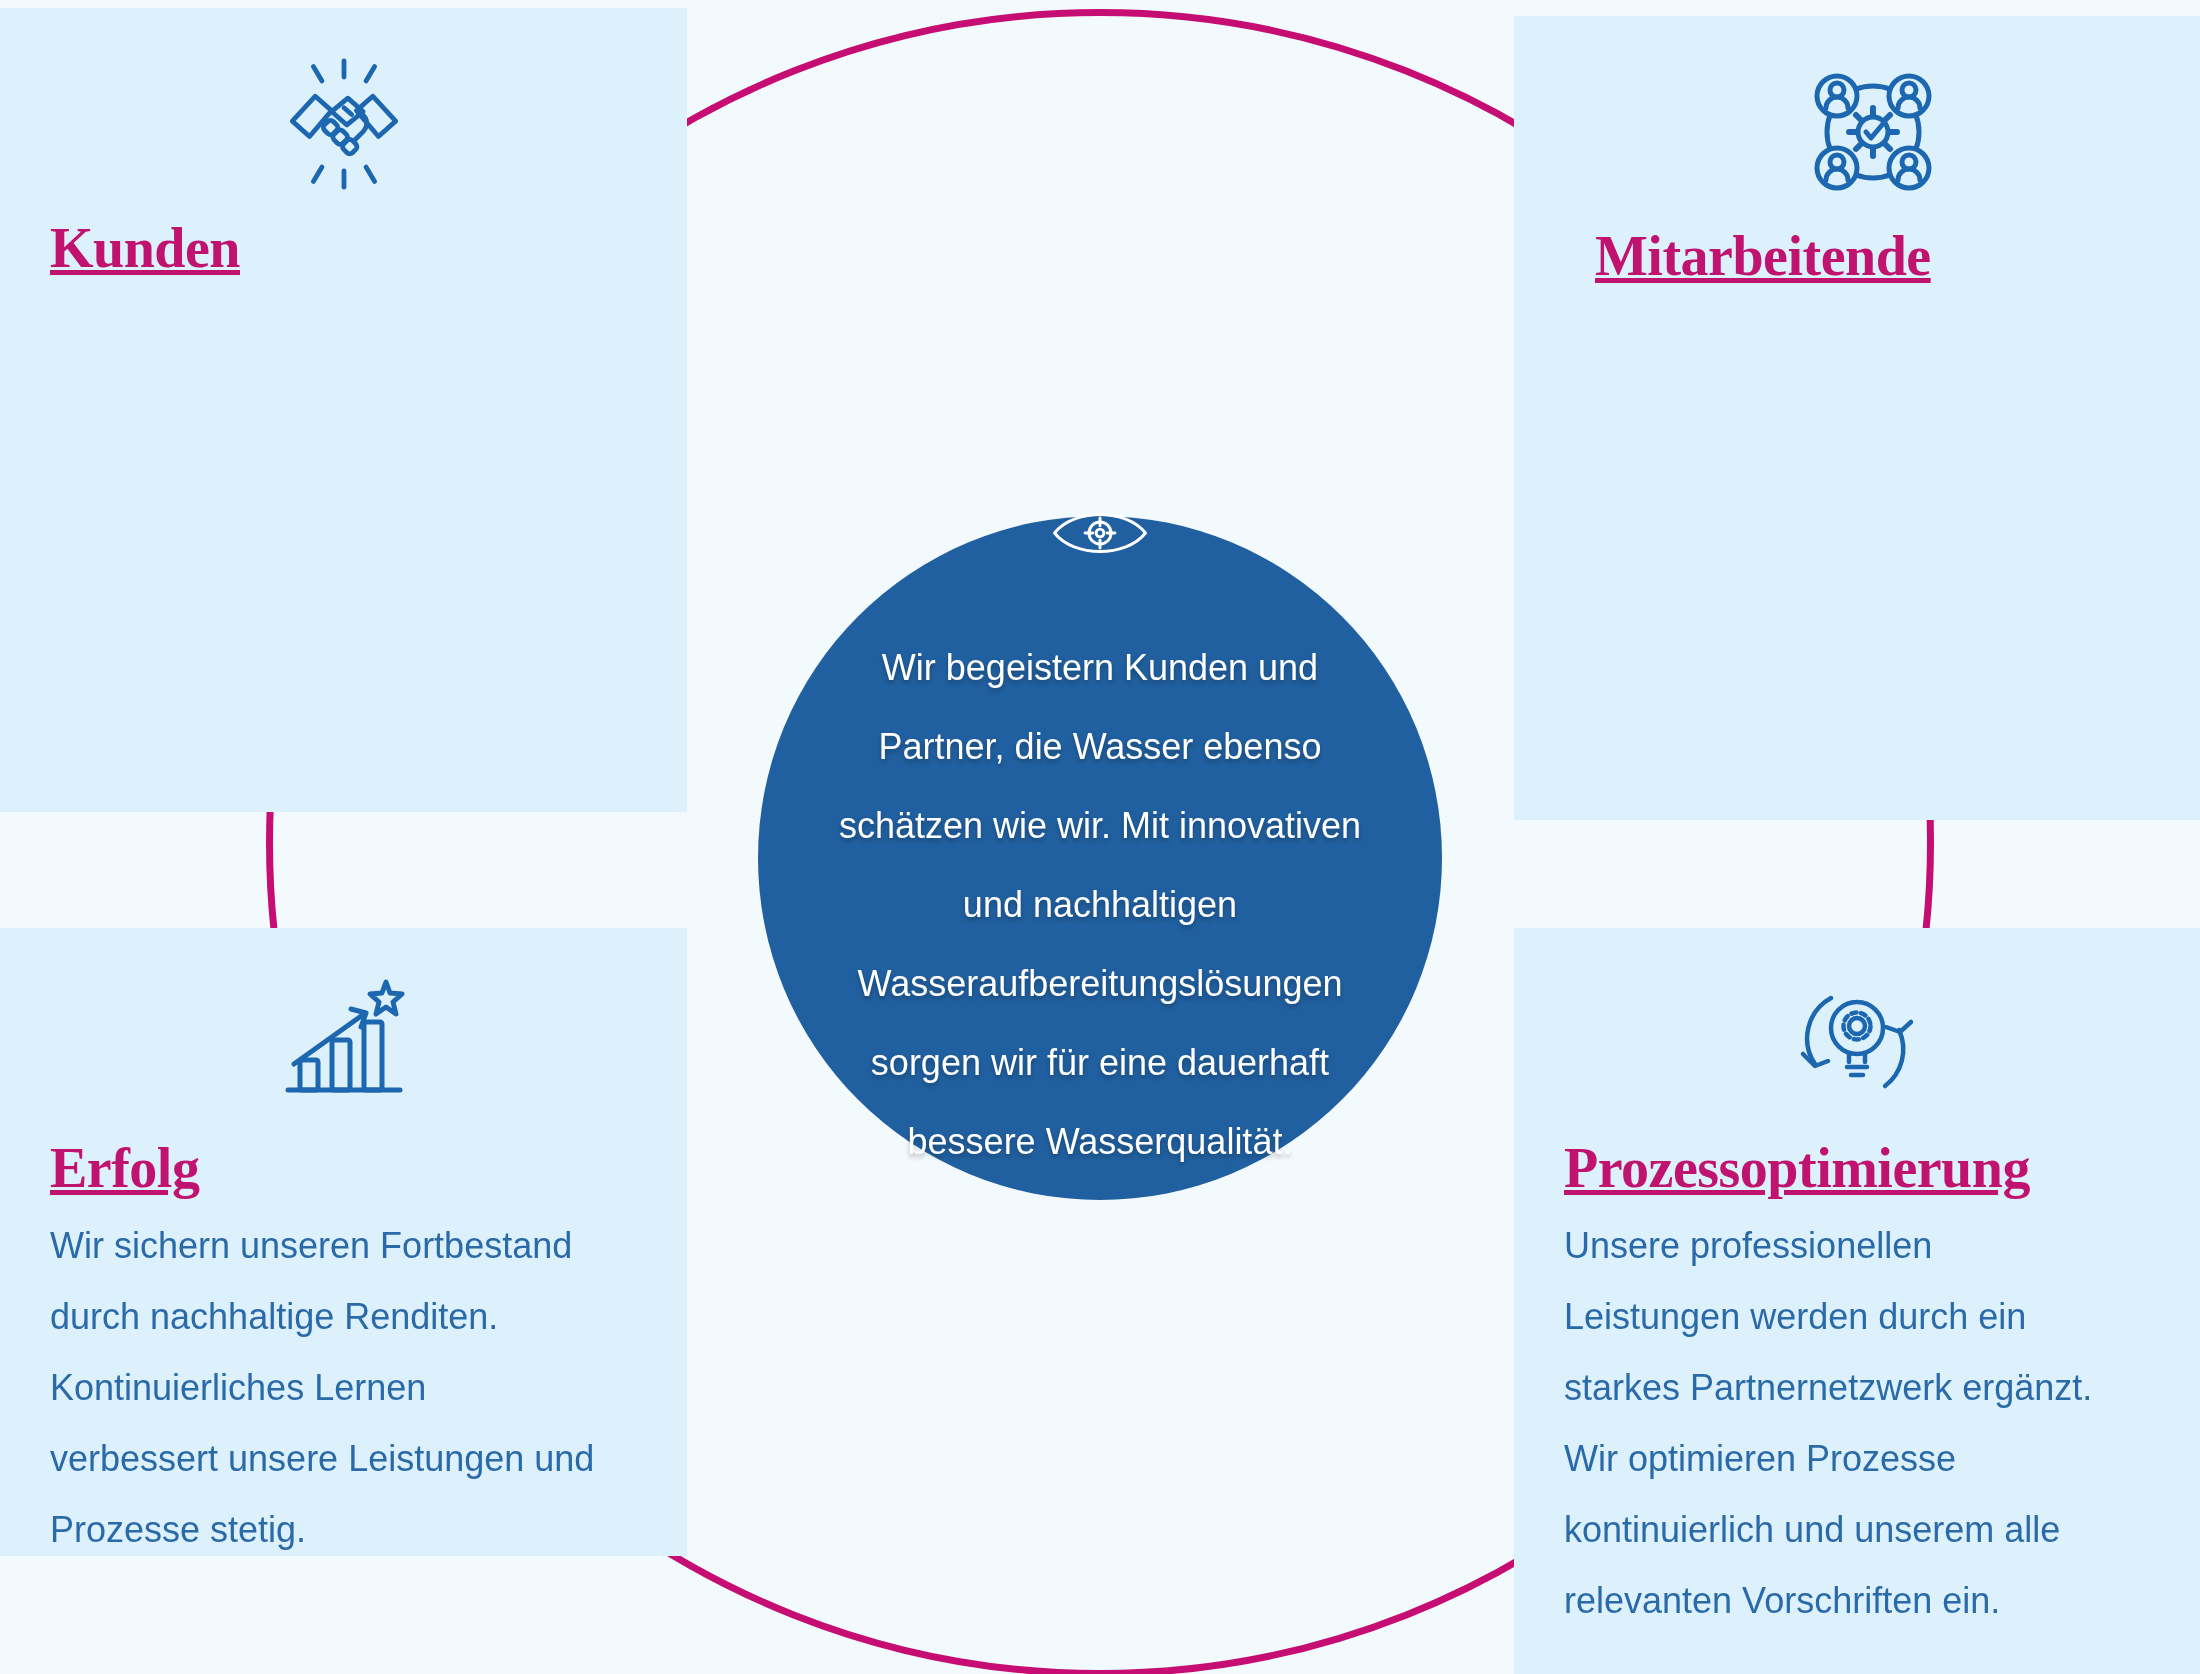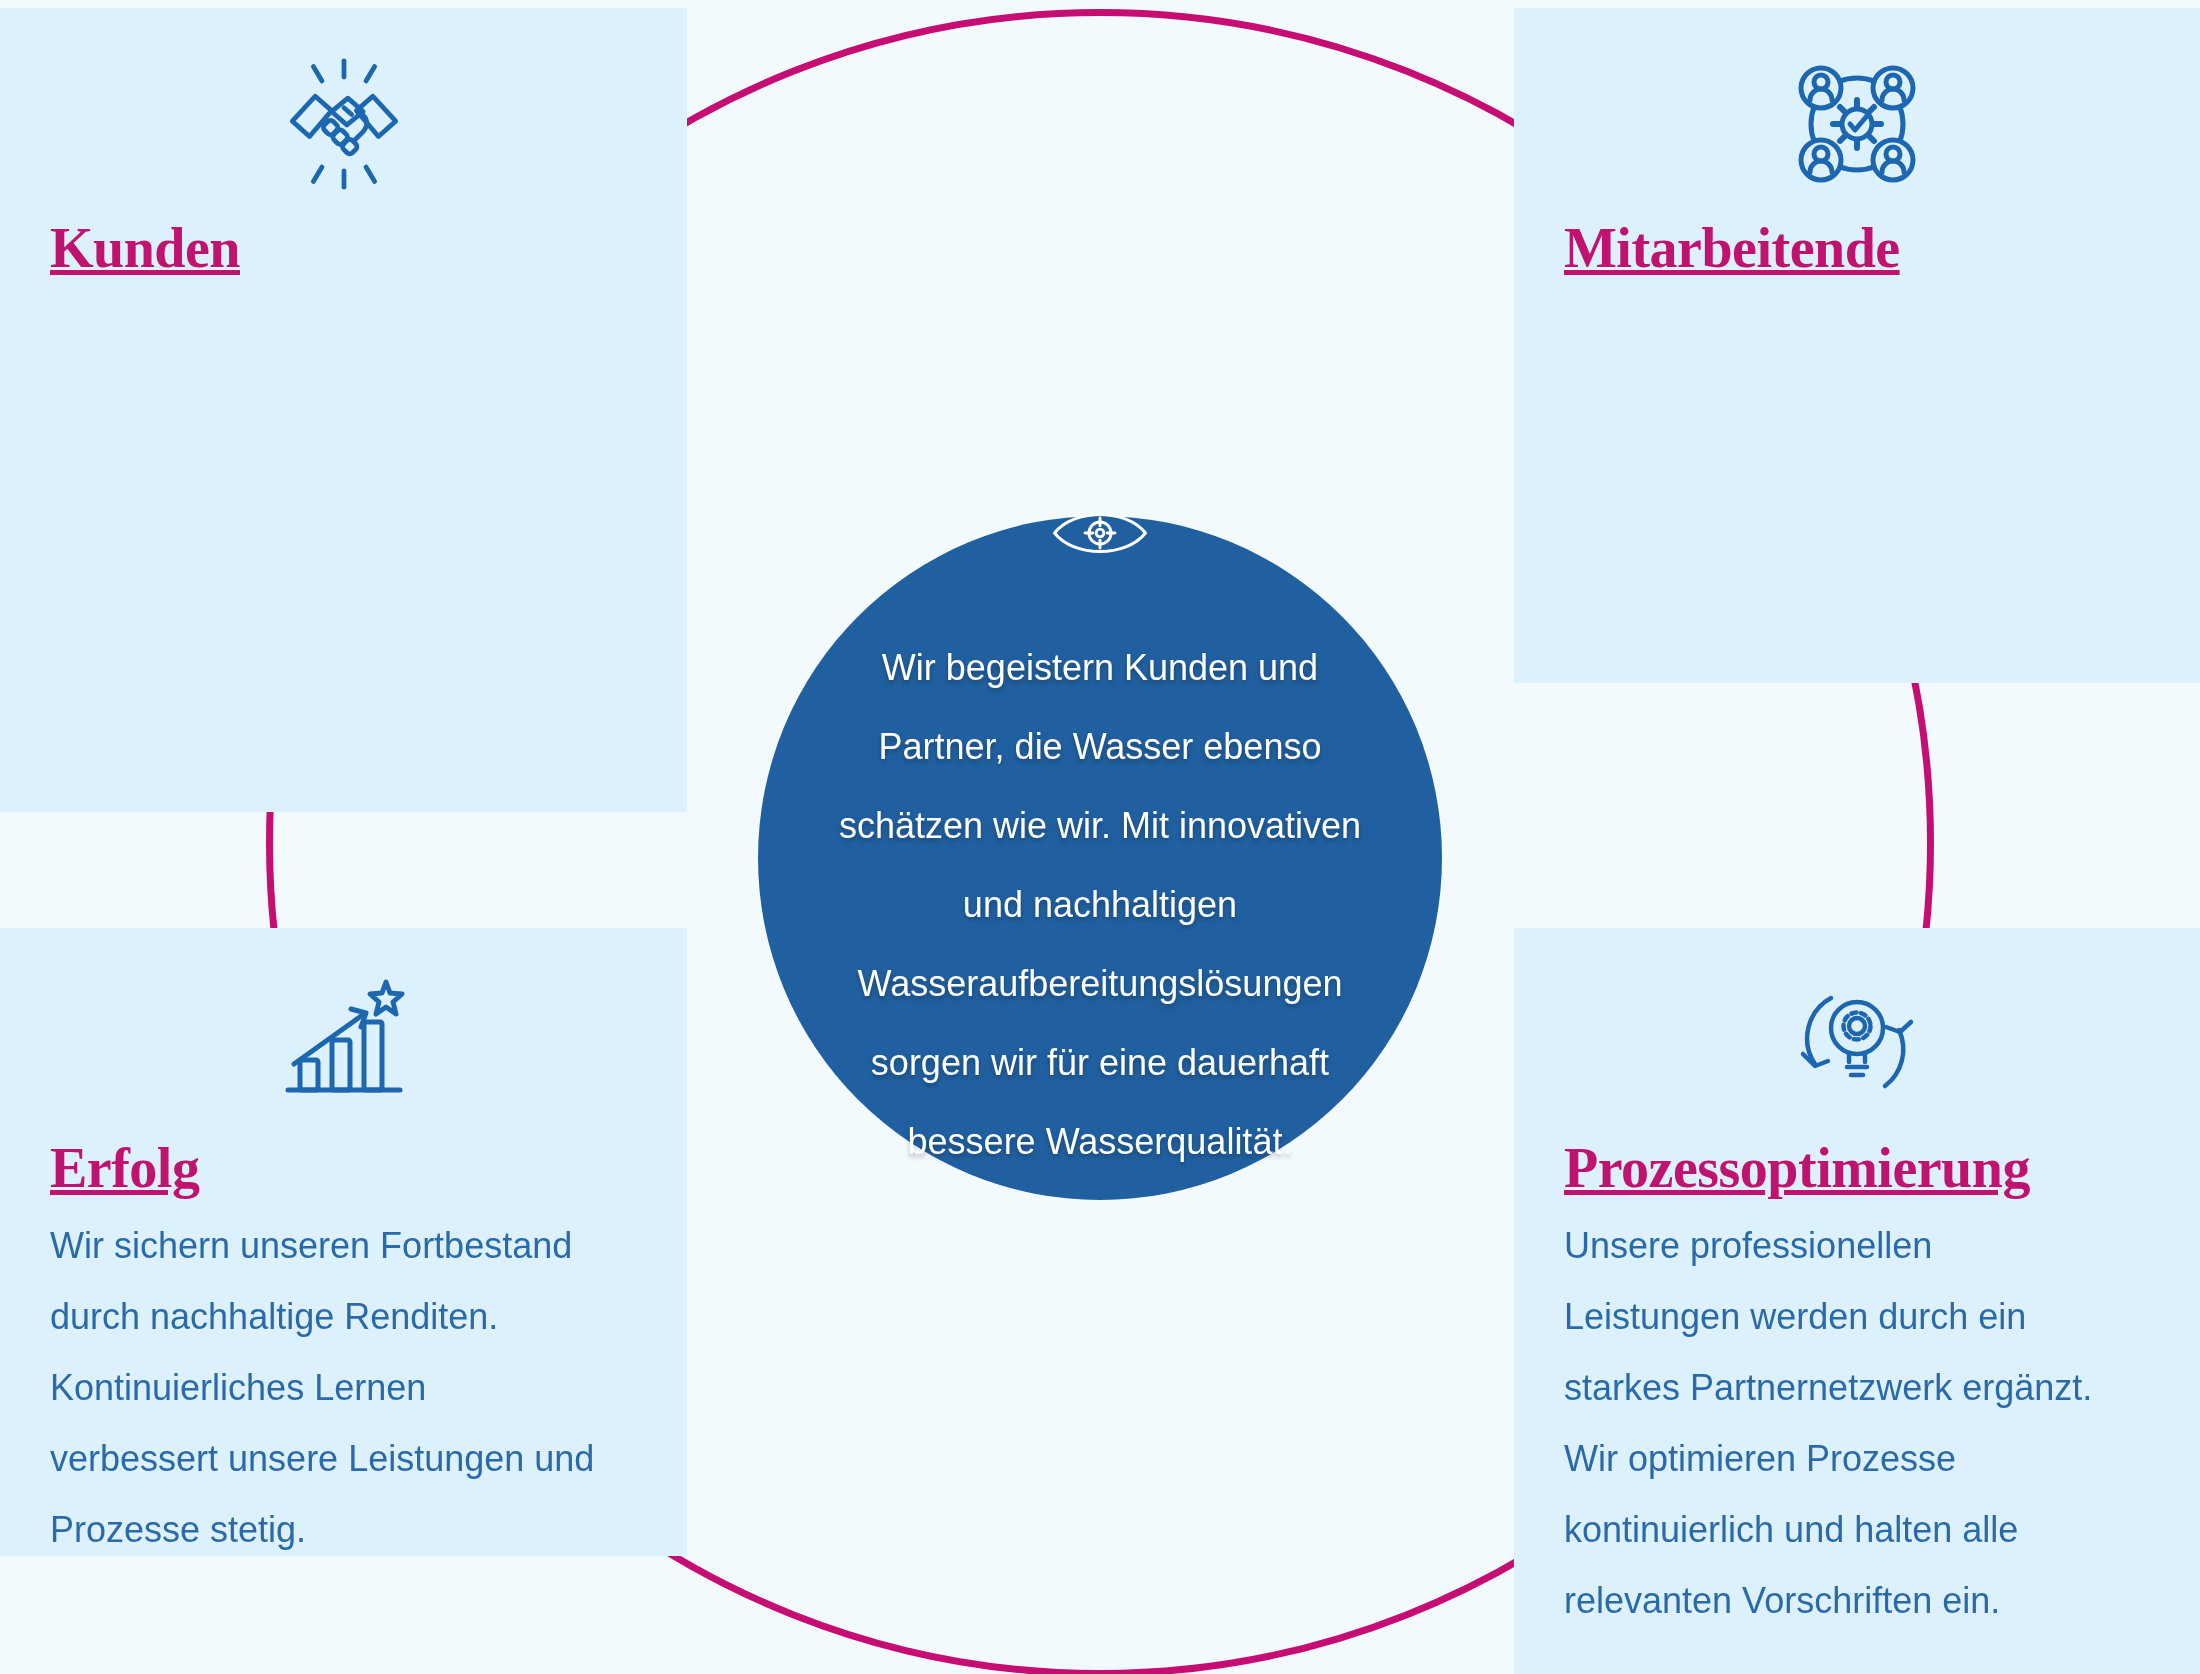--- a/index.html
+++ b/index.html
@@ -22,21 +22,21 @@
   .ring{
     position:absolute;left:266px;top:9px;width:1668px;height:1668px;
     border:7px solid var(--ring-pink);border-radius:50%;box-sizing:border-box;
     z-index:0;
   }
   
   .quad{
     position:absolute;background:var(--card-bg);z-index:1;box-sizing:border-box;
   }
   .quad.tl{left:0;top:8px;width:687px;height:804px;}
-  .quad.tr{left:1514px;top:8px;width:686px;height:675px;}
+  .quad.tr{left:1514px;top:16px;width:686px;height:804px;padding-left:31px;}
   .quad.bl{left:0;top:928px;width:687px;height:628px;}
   .quad.br{left:1514px;top:928px;width:686px;height:746px;}
   .icon-row{height:140px;margin-top:46px;display:flex;justify-content:center;align-items:center;}
   .qicon{color:var(--icon-blue);}
   .quad h2{
     margin:22px 0 0 50px;
     font-family:"Liberation Serif", serif;font-weight:700;
     font-size:56px;line-height:64px;color:var(--heading-pink);
     letter-spacing:-0.5px;
     text-decoration:underline;
@@ -165,21 +165,21 @@
           <path d="M112,56 A46,46 0 0 1 98,112"></path>
           <path d="M124,48 L113,58 L99,53"></path>
         </svg>
       </span>
     </div>
     <h2>Prozessoptimierung</h2>
     <p class="body">Unsere professionellen
 Leistungen werden durch ein
 starkes Partnernetzwerk ergänzt.
 Wir optimieren Prozesse
-kontinuierlich und halten alle
+kontinuierlich und unserem alle
 relevanten Vorschriften ein.</p>
   </section>
 
   <div class="vision">
     <span class="eye">
       <svg width="104" height="66" viewBox="0 0 160 100" fill="none" stroke="currentColor" stroke-width="4.5" stroke-linecap="round" stroke-linejoin="round">
         <path d="M10,50 C40,12 120,12 150,50 C120,88 40,88 10,50 Z"></path>
         <circle cx="80" cy="50" r="17"></circle>
         <circle cx="80" cy="50" r="6"></circle>
         <path d="M80,27 V39"></path>

